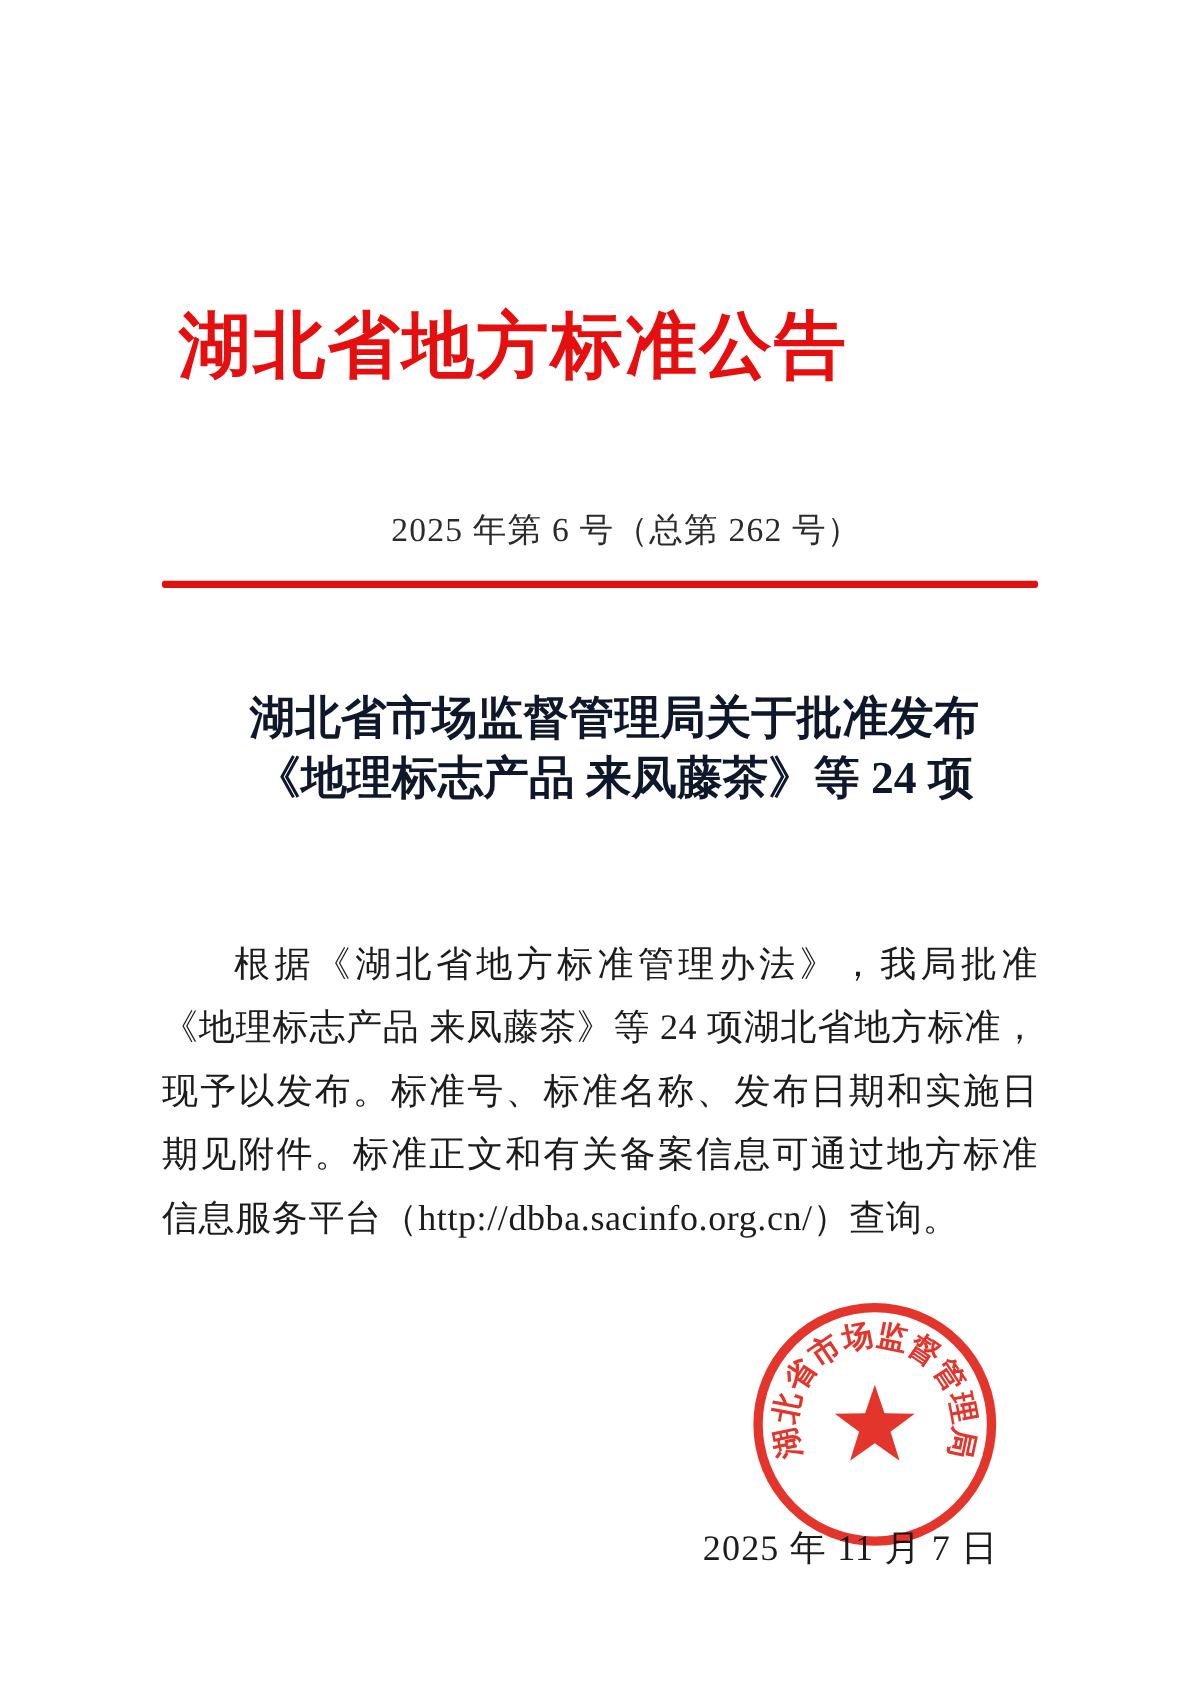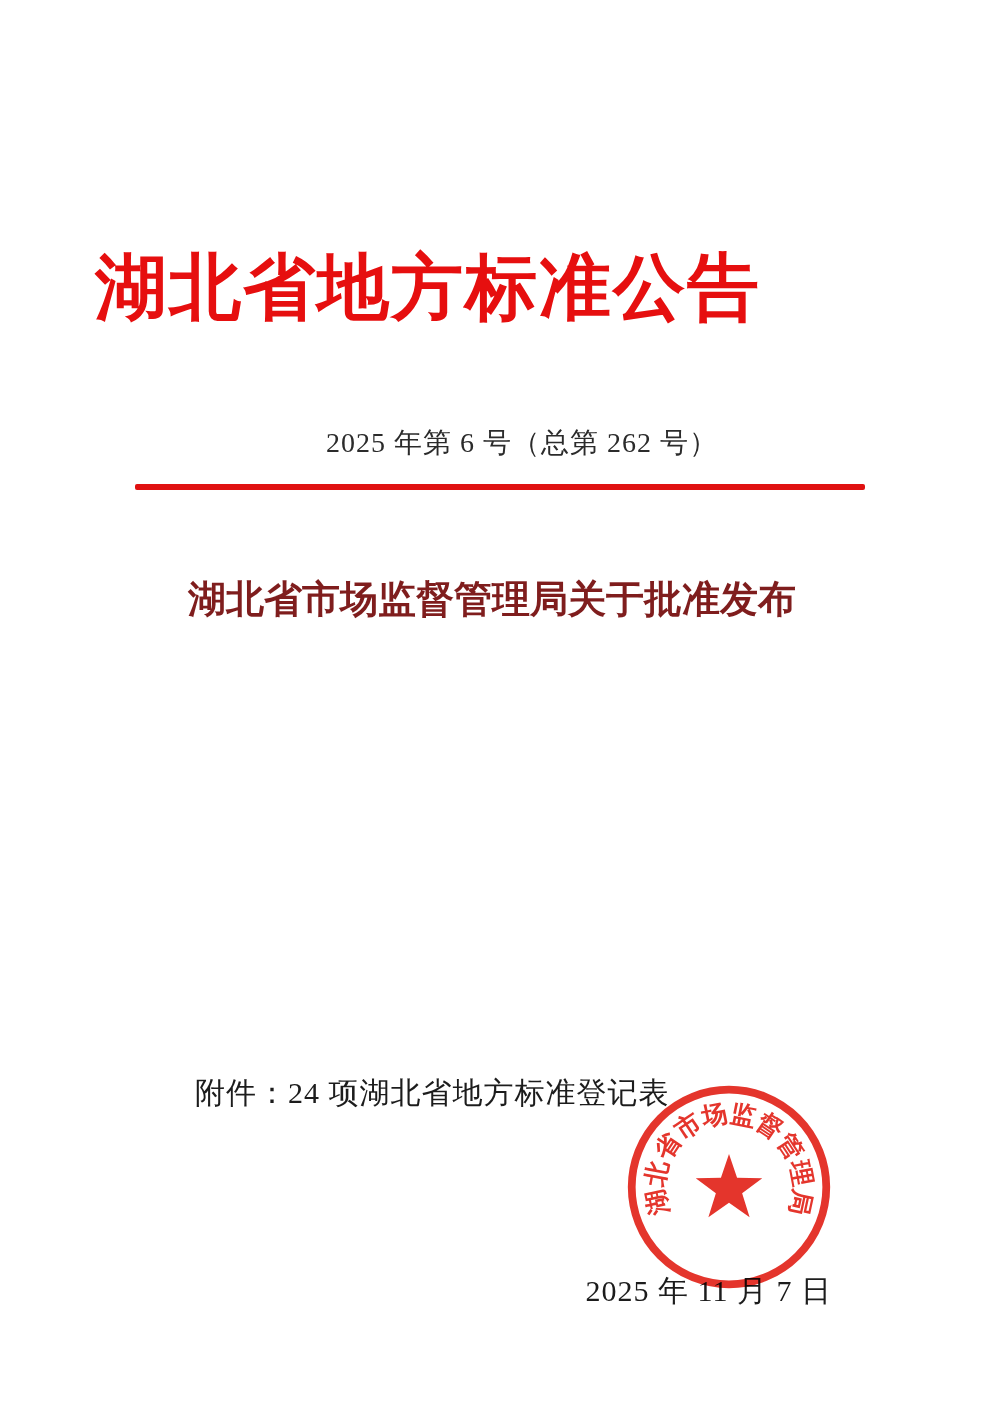--- a/index.html
+++ b/index.html
@@ -14,21 +14,21 @@
     height: 1415px;
     background: var(--page-bg, #ffffff);
     overflow: hidden;
   }
   .masthead-title {
     position: absolute;
     top: 236px;
     left: 0;
     width: 856px;
     text-align: center;
-    font-size: 72px;
+    font-size: 60px;
     line-height: 104px;
     font-weight: bold;
     letter-spacing: 2px;
     color: var(--title-red, #e60f0f);
     white-space: nowrap;
   }
   .issue-line {
     position: absolute;
     top: 424px;
     left: 0;
@@ -45,27 +45,27 @@
     top: 484px;
     left: 135px;
     width: 730px;
     height: 6px;
     background: var(--rule-red, #e01111);
     border-radius: 2px;
   }
   .notice-title {
     position: absolute;
     top: 574px;
-    left: 92px;
+    left: 112px;
     width: 800px;
     text-align: center;
     font-size: 38px;
     line-height: 50px;
     font-weight: bold;
-    color: #7f1d1d;
+    color: #0f172a;
   }
   .body-paragraph {
     position: absolute;
     top: 777px;
     left: 135px;
     width: 730px;
     font-size: 30px;
     line-height: 53px;
     color: #1c1c1c;
     text-align: justify;
@@ -133,24 +133,25 @@
 <div class="page">
 
   <div class="masthead-title">湖北省地方标准公告</div>
 
   <div class="issue-line">2025 年第 6 号（总第 262 号）</div>
 
   <div class="red-rule"></div>
 
   <div class="notice-title">
     <div>湖北省市场监督管理局关于批准发布</div>
+    <div>《地理标志产品 来凤藤茶》等 24 项</div>
   </div>
 
+  <div class="body-paragraph">根据《湖北省地方标准管理办法》，我局批准《地理标志产品 来凤藤茶》等 24 项湖北省地方标准，现予以发布。标准号、标准名称、发布日期和实施日期见附件。标准正文和有关备案信息可通过地方标准信息服务平台（http://dbba.sacinfo.org.cn/）查询。</div>
 
-  <div class="attachment-line">附件：24 项湖北省地方标准登记表</div>
 
 
   <div class="signature-date">2025 年 11 月 7 日</div>
 
   <div class="stamp">
     <svg viewBox="0 0 220 220" xmlns="http://www.w3.org/2000/svg">
       <circle class="ring" cx="110" cy="110" r="100"></circle>
       <polygon class="star" points="110,76 118.3,100.5 144.2,100.9 123.5,116.4 131.2,141.1 110,126.2 88.8,141.1 96.5,116.4 75.8,100.9 101.7,100.5"></polygon>
       <g id="seal-arc-text">
           <text x="0" y="0" text-anchor="middle" dominant-baseline="central" transform="translate(35.7 125.8) rotate(-102.0)">湖</text>

